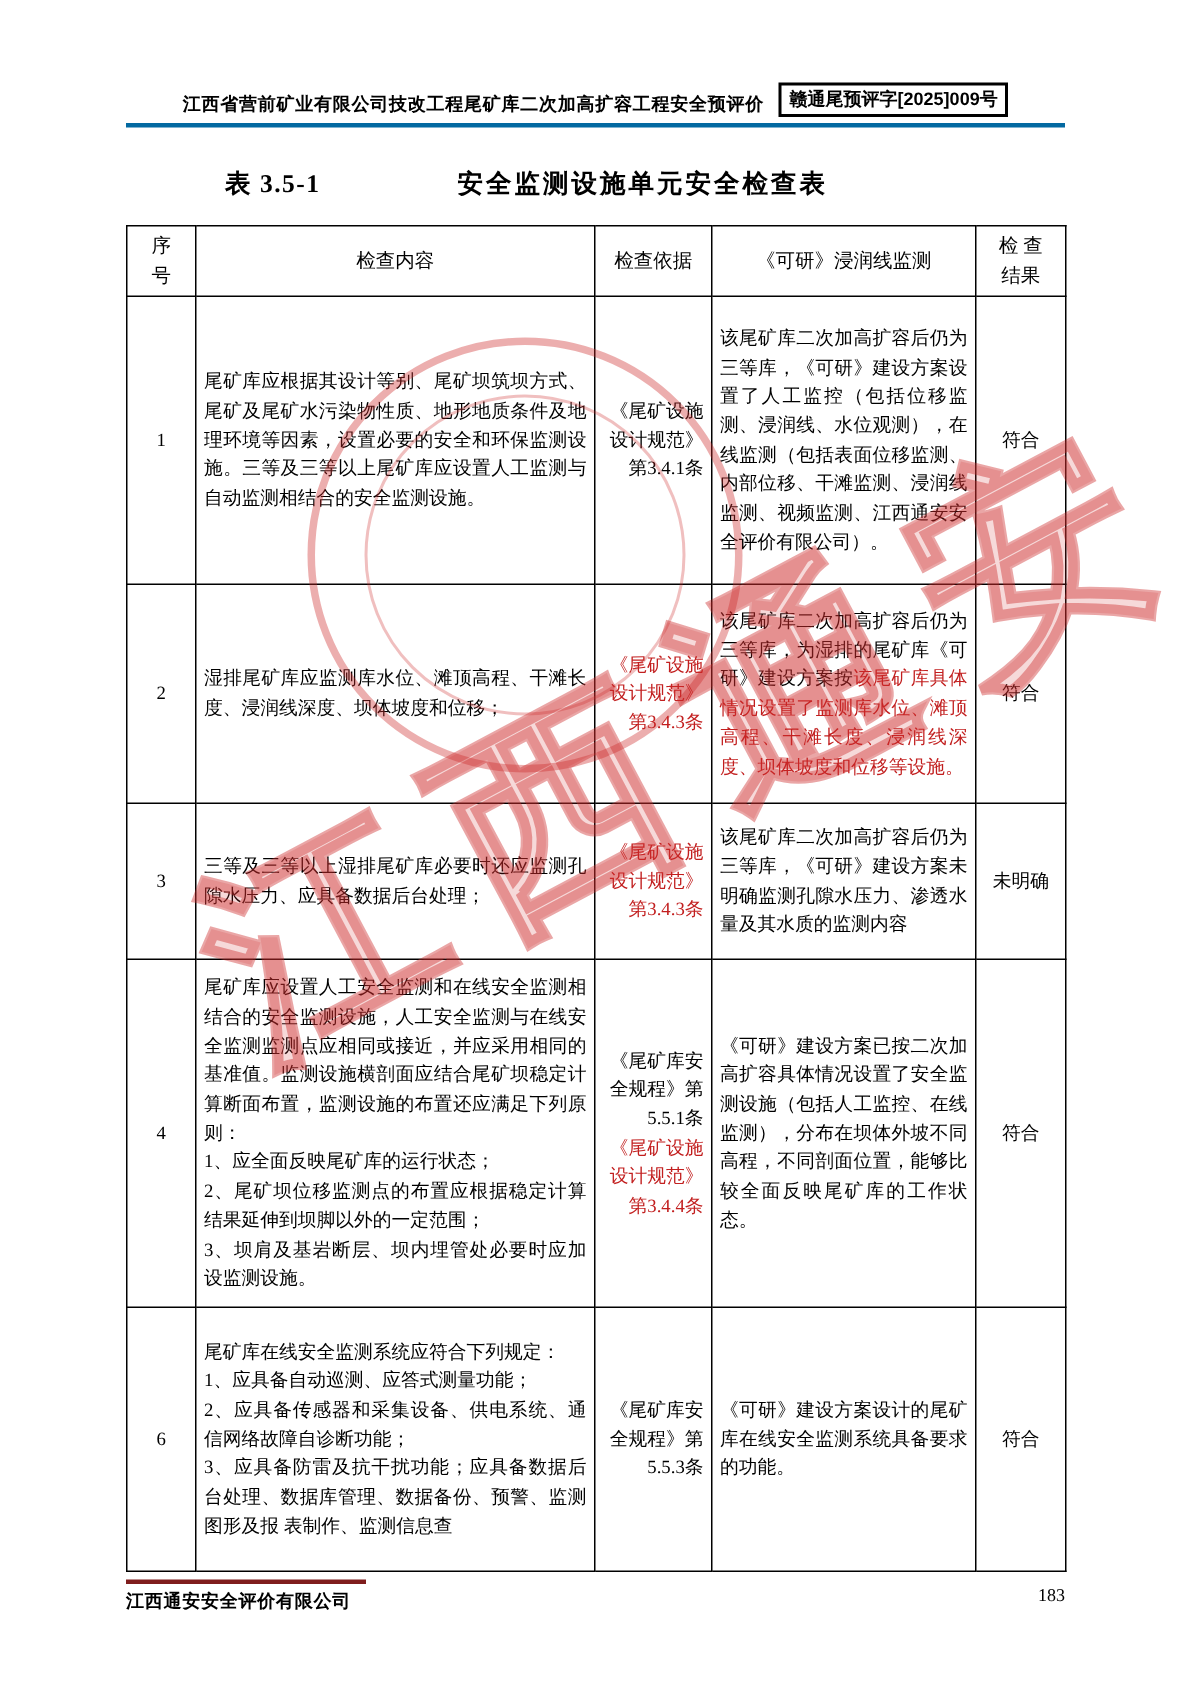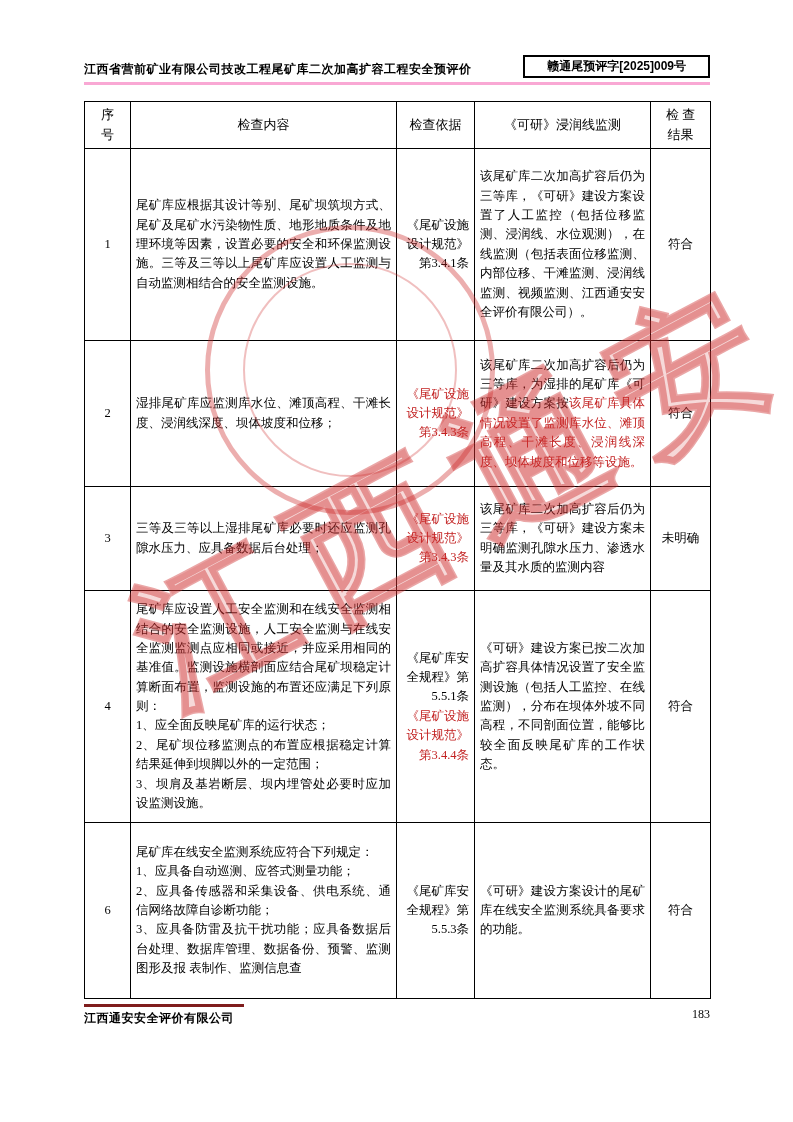--- a/index.html
+++ b/index.html
@@ -6,31 +6,31 @@
   html,body { background:#ffffff; }
   .page {
     position:relative; width:793px; height:1122px; margin:0 auto;
     background:#fff; color:#000; overflow:hidden;
     font-family:"Liberation Serif","DejaVu Serif",serif;
   }
   .content { position:absolute; left:84px; top:55px; width:626px; z-index:1; }
 
   
   .doc-header{
-    display:flex; justify-content:space-between; align-items:flex-end;
-    border-bottom:3px solid #f9a8d4; padding-bottom:4px;
+    display:flex; justify-content:center; align-items:flex-end;
+    border-bottom:3px solid #0369a1; padding-bottom:4px;
   }
   .header-left{
     font-family:"Liberation Sans","DejaVu Sans",sans-serif;
     font-size:12px; font-weight:bold; letter-spacing:0.5px;
   }
   .header-right{
     font-family:"Liberation Sans","DejaVu Sans",sans-serif;
     font-size:12px; font-weight:bold; white-space:nowrap;
-    border:2px solid #000; padding:1px 22px; margin-left:10px;
+    border:2px solid #000; padding:1px 5px; margin-left:10px;
   }
 
   
   .doc-title{ margin-top:26px; font-size:17px; font-weight:bold; letter-spacing:1px; }
   .title-label{ margin-left:66px; }
   .title-text{ margin-left:86px; letter-spacing:2px; }
 
   
   table.checklist{
     margin-top:16px; width:626px; border-collapse:collapse; table-layout:fixed;
@@ -90,20 +90,24 @@
 
 <div class="page">
 
   <div class="content">
 
     <div class="doc-header">
       <span class="header-left">江西省营前矿业有限公司技改工程尾矿库二次加高扩容工程安全预评价</span>
       <span class="header-right">赣通尾预评字[2025]009号</span>
     </div>
 
+    <div class="doc-title">
+      <span class="title-label">表 3.5-1</span>
+      <span class="title-text">安全监测设施单元安全检查表</span>
+    </div>
 
     <table class="checklist">
       <colgroup>
         <col class="col-no">
           <col class="col-content">
           <col class="col-basis">
           <col class="col-plan">
           <col class="col-result">
       </colgroup>
       <thead>

